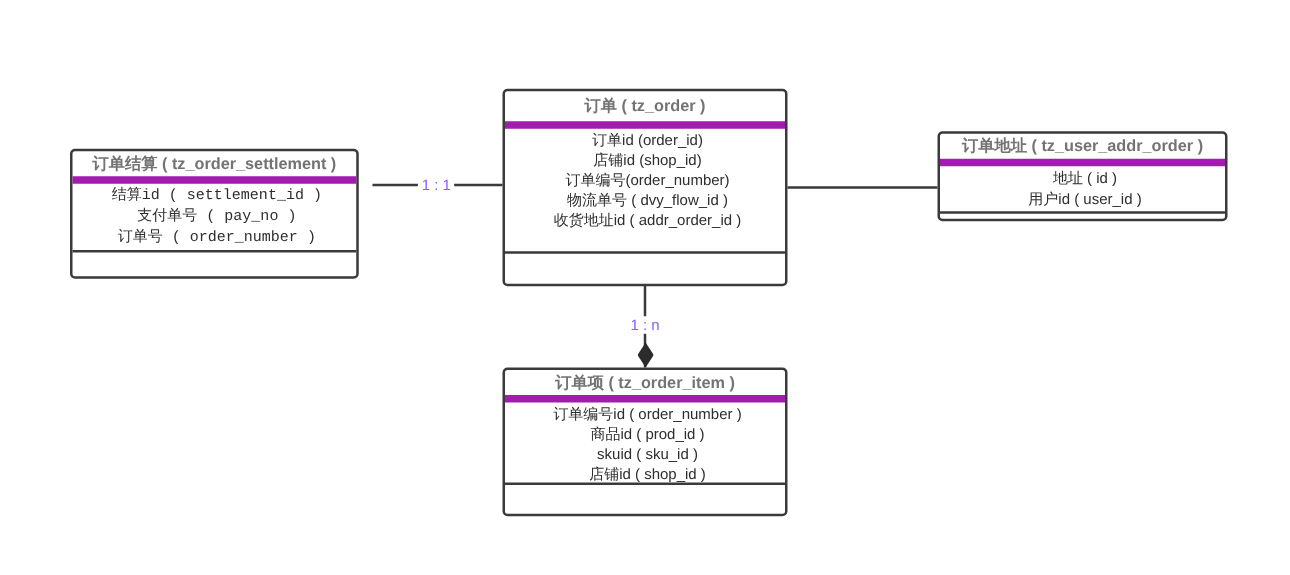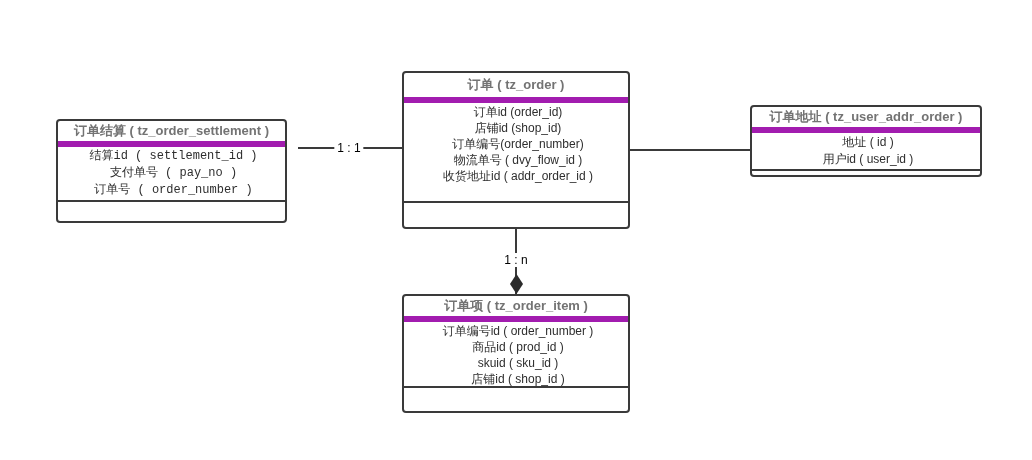--- a/index.html
+++ b/index.html
@@ -73,21 +73,21 @@
     left: 510px; top: 274px;
     width: 13px; height: 20px;
     background: #2b2b2b;
     clip-path: polygon(50% 0, 100% 50%, 50% 100%, 0 50%);
     z-index: 3;
   }
 
   .rel-label {
     position: absolute;
     background: #ffffff;
-    color: #000000;
+    color: #8b5cf6;
     font-size: 12px;
     line-height: 14px;
     padding: 0 3px;
     white-space: nowrap;
     transform: translate(-50%, -50%);
     z-index: 2;
     text-align: center;
   }
   #label-1-1 { left: 349px; top: 148px; }
   #label-1-n { left: 516px; top: 260px; }

